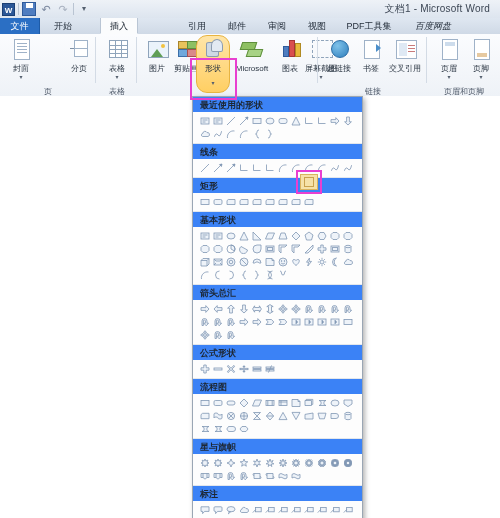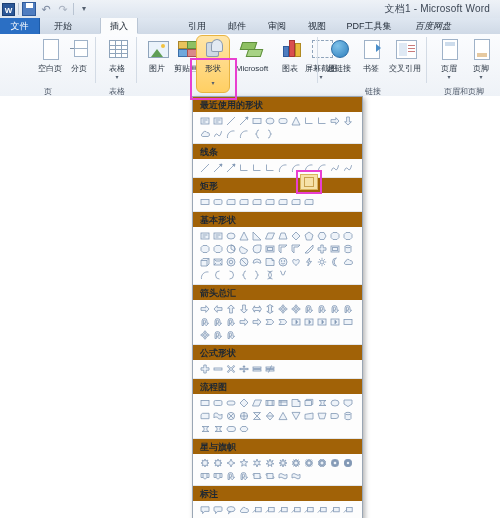--- a/index.html
+++ b/index.html
@@ -64,21 +64,21 @@
     position:absolute;bottom:0px;width:100%;text-align:center;
     font-size:8px;color:#4a5565;line-height:9px;
   }
   .rbtn{
     position:absolute;top:2px;width:34px;box-sizing:border-box;
     text-align:center;cursor:default;
   }
   .rbtn .glyph{height:26px;position:relative;margin:2px auto 0;width:30px;}
   .rbtn .blabel{font-size:8px;color:#2b3643;line-height:10px;white-space:nowrap;}
   .rbtn .arrow{font-size:6px;color:#55606f;line-height:6px;}
-  .rbtn.hot{background:linear-gradient(#ffe5a8,#ffcf63);border:1px solid #e8b441;border-radius:6px;}
+  .rbtn.hot{background:linear-gradient(#ffe5a8,#ffcf63);border:1px solid #e8b441;border-radius:11px;}
 
   
   .pg{position:absolute;left:8px;top:1px;width:14px;height:19px;background:#fff;border:1px solid #9fb2c8;}
   .pg.lines:after{
     content:"";position:absolute;left:2px;top:3px;width:10px;height:1px;background:#9fb2c8;
     box-shadow:0 3px 0 #9fb2c8,0 6px 0 #9fb2c8,0 9px 0 #9fb2c8;
   }
   .pg.hdr{background:#fff;}
   .pg.hdr:after{content:"";position:absolute;left:2px;top:2px;width:10px;height:4px;background:#cddcec;}
   .pg.ftr:after{content:"";position:absolute;left:2px;bottom:2px;width:10px;height:4px;background:#e6c9a0;}
@@ -116,21 +116,21 @@
   
   .gallery{
     position:absolute;left:192px;top:96px;width:171px;
     background:#fdfdfd;border:1px solid #9aa6b4;
     box-shadow:2px 2px 5px rgba(0,0,0,.3);
     z-index:30;box-sizing:border-box;
     padding:0 0 2px 0;
   }
   .sec-title{
     font-size:9px;color:#1d2733;font-weight:bold;
-    padding:3px 0 2px 7px;background:#a16207;border-top:1px solid #e3e7ec;
+    padding:3px 0 2px 7px;background:#3b82f6;border-top:1px solid #e3e7ec;
     line-height:10px;
   }
   .sec-title.first{border-top:none;}
   .shape-rows{padding:2px 0 3px 5px;}
   .srow{display:flex;flex-wrap:wrap;}
   .scell{
     width:13px;height:13px;margin:0;position:relative;
     display:flex;align-items:center;justify-content:center;
   }
   .scell svg{display:block;}
@@ -179,25 +179,26 @@
     <div class="tab" style="left:258px;width:38px;">审阅</div>
     <div class="tab" style="left:298px;width:38px;">视图</div>
     <div class="tab" style="left:338px;width:62px;">PDF工具集</div>
     <div class="tab" style="left:402px;width:62px;font-style:italic;">百度网盘</div>
   </div>
 
   <div class="ribbon">
     <div class="ribbon-groups">
 
       <div class="rgroup" style="left:0px;width:96px;">
-        <div class="rbtn" style="left:33px;">
+        <div class="rbtn" style="left:4px;">
           <div class="glyph">
-              <span class="pg"></span>
+              <span class="pg lines"></span>
             </div>
-          <div class="blabel">空白页</div>
+          <div class="blabel">封面</div>
+          <div class="arrow">▾</div>
         </div>
         <div class="rbtn" style="left:62px;">
           <div class="glyph">
               <span class="split">
                 <i class="a"></i>
                 <i class="b"></i>
               </span>
             </div>
           <div class="blabel">分页</div>
         </div>

